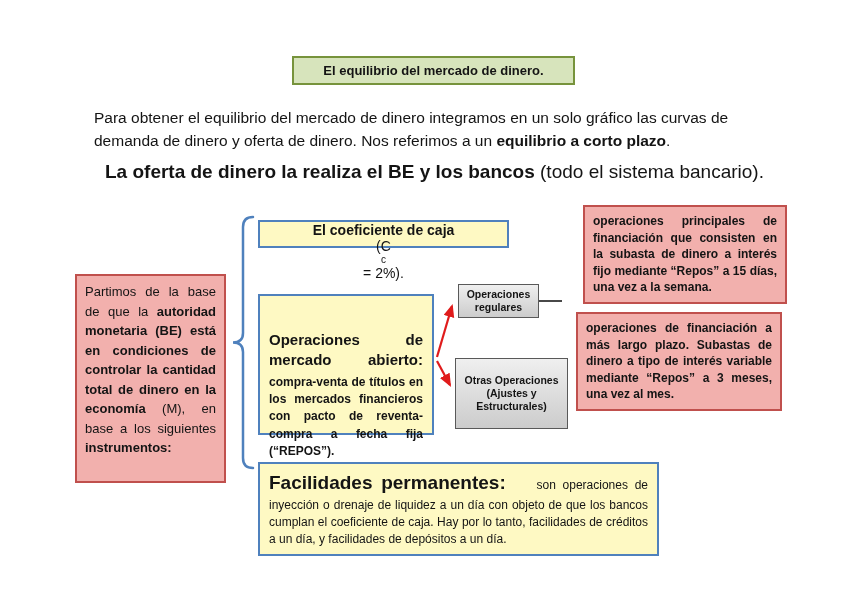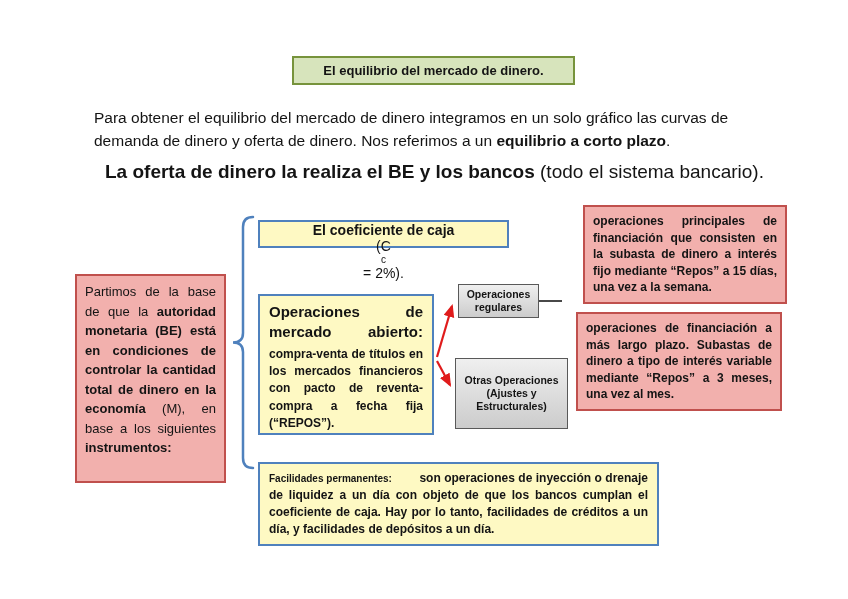--- a/index.html
+++ b/index.html
@@ -24,32 +24,32 @@
 
   .intro { position:absolute; left:94px; top:106px; width:660px; font-size:15.5px; line-height:1.5; }
   .offer-line { position:absolute; left:105px; top:161px; width:660px; font-size:19px; }
 
   .left-box { left:75px; top:255px; width:151px; height:209px; padding:6px 8px; font-size:13px; line-height:1.5; text-align:justify;margin-top:19px; }
 
   .coef-box { left:258px; top:220px; width:251px; height:28px; display:flex; align-items:center; padding:0 7px; font-size:14px; white-space:nowrap; }
   .coef-box sub { font-size:10px; }
 
   .ops-box { left:258px; top:294px; width:176px; height:141px; padding:6px 9px; }
-  .ops-heading { font-size:15px; font-weight:bold; text-align:justify; text-align-last:justify; line-height:1.35; }
+  .ops-heading { font-size:15px; font-weight:bold; text-align:justify; text-align-last:justify; line-height:1.35;margin-top:28px; }
   .ops-body { margin-top:3px; font-size:12px; font-weight:bold; text-align:justify; line-height:1.45; }
 
   .gray1 { left:458px; top:284px; width:81px; height:34px; font-size:10.5px; line-height:1.25; }
   .gray2 { left:455px; top:358px; width:113px; height:71px; font-size:10.5px; line-height:1.25; padding:2px; }
 
   .right1 { left:563px; top:205px; width:204px; min-height:98px; padding:6px 8px; font-size:12px; font-weight:bold; text-align:justify; line-height:1.38;margin-left:20px; }
   .right2 { left:576px; top:312px; width:206px; min-height:73px; padding:6px 8px; font-size:12px; font-weight:bold; text-align:justify; line-height:1.38; }
 
   .fac-box { left:258px; top:462px; width:401px; min-height:81px; padding:6px 9px; font-size:12px; text-align:justify; line-height:1.42; }
-  .fac-title { font-size:10px; }
-  .fac-body { font-weight:bold;margin-left:24px; }
+  .fac-title { font-size:19px; }
+  .fac-body { font-weight:normal;margin-left:24px; }
 
   .overlay { position:absolute; left:0; top:0; width:848px; height:599px; pointer-events:none; }
 </style>
 </head>
 <body>
 
 <div class="page">
 
   <div class="title-box">
     <span>El equilibrio del mercado de dinero.</span>

